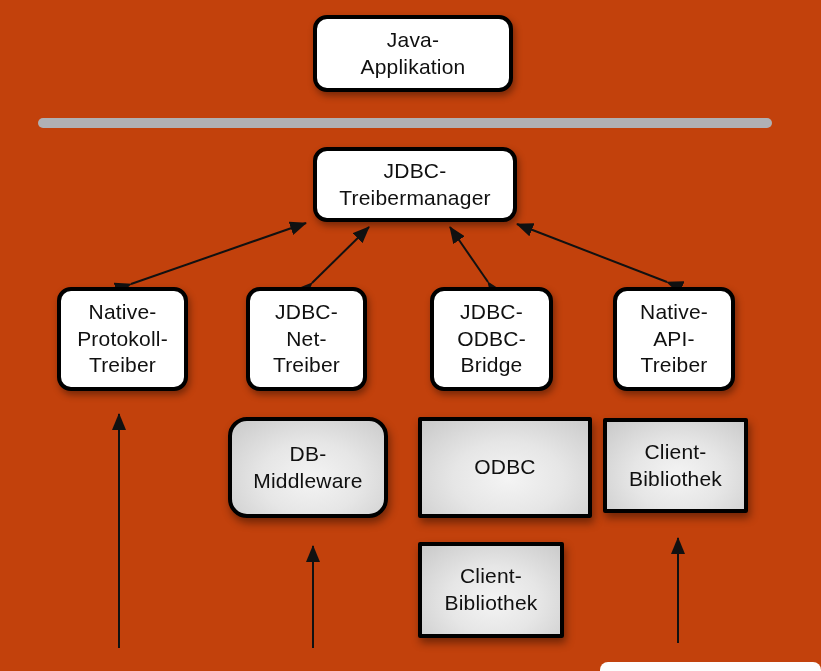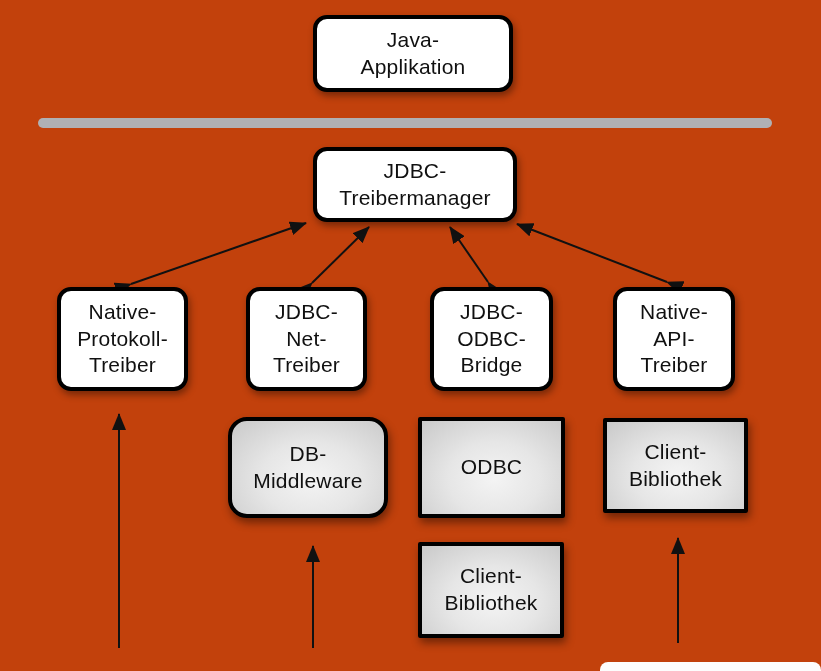--- a/index.html
+++ b/index.html
@@ -79,21 +79,21 @@
     border-radius: 8px 8px 0 0;
   }
   
   #node-java        { left: 313px; top: 15px;  width: 200px; height: 77px; }
   #node-manager     { left: 313px; top: 147px; width: 204px; height: 75px; }
   #node-native-prot { left: 57px;  top: 287px; width: 131px; height: 104px; }
   #node-net         { left: 246px; top: 287px; width: 121px; height: 104px; }
   #node-odbc-bridge { left: 430px; top: 287px; width: 123px; height: 104px; }
   #node-native-api  { left: 613px; top: 287px; width: 122px; height: 104px; }
   #node-middleware  { left: 228px; top: 417px; width: 160px; height: 101px; border-radius: 19px; }
-  #node-odbc        { left: 418px; top: 417px; width: 147px; height: 101px; }
+  #node-odbc        { left: 418px; top: 417px; width: 174px; height: 101px; }
   #node-clientlib-r { left: 603px; top: 418px; width: 145px; height: 95px; }
   #node-clientlib-b { left: 418px; top: 542px; width: 146px; height: 96px; }
 </style>
 </head>
 <body>
 
 <div id="canvas">
 
   <svg id="arrow-layer" viewBox="0 0 821 671" xmlns="http://www.w3.org/2000/svg">
     <defs>

